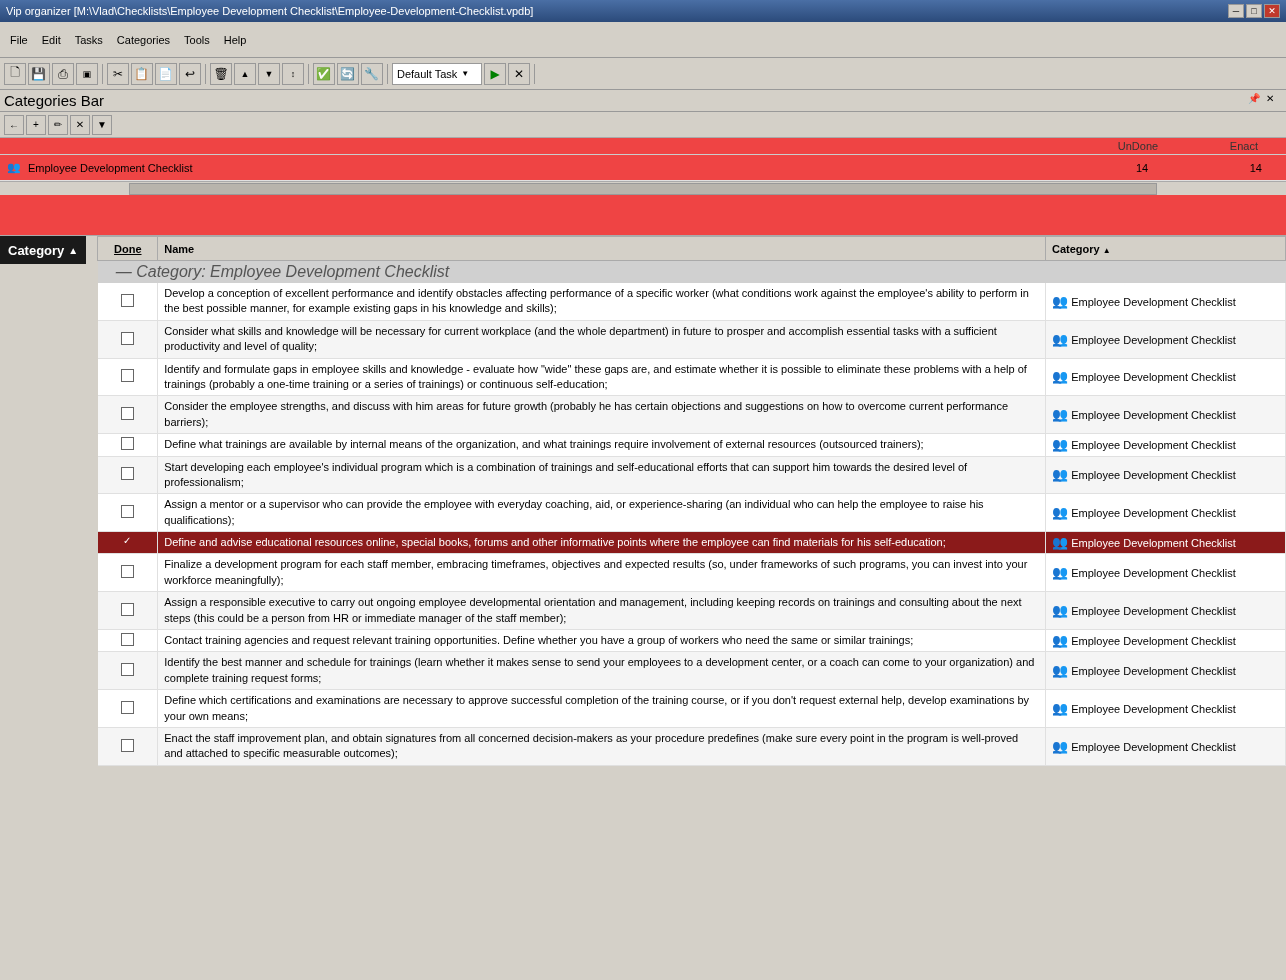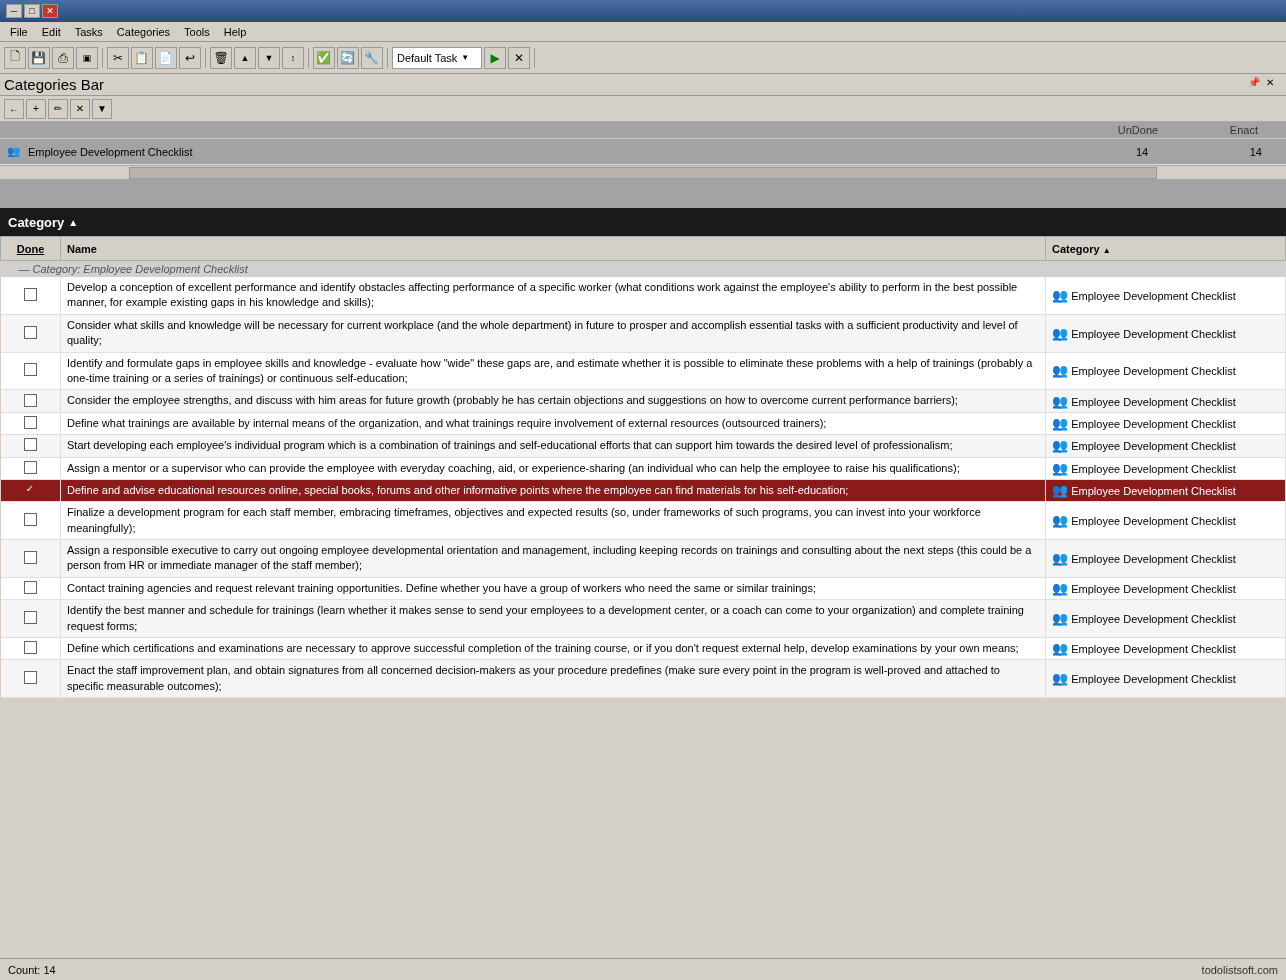--- a/index.html
+++ b/index.html
@@ -5,41 +5,41 @@
     * { margin: 0; padding: 0; box-sizing: border-box; }
     body { font-family: 'Segoe UI', Tahoma, Geneva, Verdana, sans-serif; font-size: 11px; background: #d4d0c8; overflow: hidden; width: 1286px; height: 980px; }
 
     
     .title-bar { background: linear-gradient(to bottom, #4a6fa5, #2b4a7a); color: white; padding: 3px 6px; display: flex; align-items: center; justify-content: space-between; height: 22px; }
     .title-bar-text { font-size: 11px; font-weight: normal; }
     .title-bar-buttons { display: flex; gap: 2px; }
     .title-bar-btn { width: 16px; height: 14px; font-size: 9px; display: flex; align-items: center; justify-content: center; cursor: pointer; border: 1px solid #999; background: #d4d0c8; color: #000; }
 
     
-    .menu-bar { background: #d4d0c8; border-bottom: 1px solid #999; padding: 2px 4px; display: flex; gap: 2px; height: 20px; align-items: center; }
+    .menu-bar { background: #d4d0c8; border-bottom: 1px solid #999; padding: 2px 4px; display: flex; gap: 2px; height: 36px; align-items: center; }
     .menu-item { padding: 1px 6px; font-size: 11px; cursor: pointer; color: #000; }
 
     
     .toolbar { background: #d4d0c8; border-bottom: 1px solid #999; padding: 2px 4px; display: flex; align-items: center; gap: 2px; height: 32px; }
     .tb-btn { width: 22px; height: 22px; background: #d4d0c8; border: 1px solid #999; display: flex; align-items: center; justify-content: center; cursor: pointer; font-size: 12px; }
     .tb-separator { width: 1px; height: 20px; background: #999; margin: 0 2px; }
     .tb-dropdown { height: 22px; border: 1px solid #999; background: white; padding: 0 4px; font-size: 11px; display: flex; align-items: center; gap: 4px; cursor: pointer; min-width: 90px; }
 
     
     .categories-bar { background: #d4d0c8; border-bottom: 1px solid #999; padding: 2px 4px; display: flex; align-items: center; justify-content: space-between; height: 22px; }
     .cat-bar-label { font-size: 15px; }
     .cat-bar-icons { display: flex; gap: 2px; }
     .cat-bar-icon { width: 16px; height: 16px; font-size: 10px; cursor: pointer; }
 
     
     .sub-toolbar { background: #d4d0c8; border-bottom: 1px solid #aaa; padding: 2px 4px; display: flex; align-items: center; gap: 2px; height: 26px; }
     .sub-tb-btn { width: 20px; height: 20px; background: #d4d0c8; border: 1px solid #999; display: flex; align-items: center; justify-content: center; cursor: pointer; font-size: 10px; }
 
     
-    .cat-list-area { background: #a3a3a3; height: 86px; border-bottom: 1px solid #aaa; position: relative; }
+    .cat-list-area { background: #ef4444; height: 98px; border-bottom: 1px solid #aaa; position: relative; }
     .cat-list-header { display: flex; justify-content: flex-end; padding: 2px 8px; font-size: 11px; color: #333; border-bottom: 1px solid #ccc; }
     .cat-list-header-cols { display: flex; gap: 0; }
     .col-undone { width: 120px; text-align: center; }
     .col-total { width: 80px; text-align: right; padding-right: 20px; }
     .cat-row { display: flex; align-items: center; padding: 2px 4px; height: 26px; border-bottom: 1px solid #e0e0e0; }
     .cat-row-icon { width: 20px; height: 20px; margin-right: 4px; display: flex; align-items: center; justify-content: center; }
     .cat-row-name { flex: 1; font-size: 11px; }
     .cat-row-undone { width: 120px; text-align: center; font-size: 11px; }
     .cat-row-total { width: 80px; text-align: right; padding-right: 20px; font-size: 11px; }
     .scrollbar-h { height: 14px; background: #d4d0c8; border-top: 1px solid #aaa; display: flex; align-items: center; }
@@ -57,41 +57,42 @@
     .task-row { border-bottom: 1px solid #e0e0e0; }
     .task-row:nth-child(odd) { background: #f5f5f5; }
     .task-row:nth-child(even) { background: white; }
     .task-row.selected { background: #8b1a1a !important; color: white; }
     .task-row.selected .cat-cell { color: white; }
 
     .task-row td { padding: 3px 6px; vertical-align: top; border-right: 1px solid #e0e0e0; }
     .task-row td.done-cell { text-align: center; vertical-align: middle; }
     .task-row td.name-cell { font-size: 11px; line-height: 1.4; }
     .task-row td.cat-cell { font-size: 11px; vertical-align: middle; }
-    .cat-group-td { background: #d0d0d0; font-size: 11px; color: #555; font-style: italic; padding: 2px 18px; }
+    .cat-group-td { background: #d0d0d0; font-size: 16px; color: #555; font-style: italic; padding: 2px 18px; }
 
     .checkbox { width: 13px; height: 13px; border: 1px solid #666; background: white; display: inline-block; }
     .checkbox.checked { background: #8b1a1a; border-color: #8b1a1a; position: relative; }
     .checkbox.checked::after { content: '✓'; color: white; font-size: 10px; position: absolute; top: -1px; left: 1px; }
 
     
     .status-bar { background: #d4d0c8; border-top: 1px solid #999; padding: 2px 8px; display: flex; justify-content: space-between; align-items: center; height: 22px; position: absolute; bottom: 0; left: 0; right: 0; }
     .status-text { font-size: 11px; }
     .status-url { font-size: 11px; color: #333; }
 
     .app-container { width: 1286px; height: 980px; display: flex; flex-direction: column; position: relative; }
-    .main-scroll { flex: 1; overflow: hidden; display: flex; flex-direction: column; }
+    .main-scroll { flex: 1; overflow: hidden; display: flex; flex-direction: row; gap: 11px; }
     .task-scroll { overflow-y: auto; flex: 1; }
   </style>
 </head>
 <body>
 
 <div class="app-container">
 
   <div class="title-bar">
+    <span class="title-bar-text">Vip organizer [M:\Vlad\Checklists\Employee Development Checklist\Employee-Development-Checklist.vpdb]</span>
     <div class="title-bar-buttons">
       <div class="title-bar-btn">─</div>
       <div class="title-bar-btn">□</div>
       <div class="title-bar-btn" style="background:#c0392b;color:white;">✕</div>
     </div>
   </div>
 
   <div class="menu-bar">
     <span class="menu-item">File</span>
     <span class="menu-item">Edit</span>
@@ -254,17 +255,13 @@
             <tr class="task-row">
               <td class="done-cell"><div class="checkbox"></div></td>
               <td class="name-cell">Enact the staff improvement plan, and obtain signatures from all concerned decision-makers as your procedure predefines (make sure every point in the program is well-proved and attached to specific measurable outcomes);</td>
               <td class="cat-cell"><span style="font-size:13px;">👥</span> Employee Development Checklist</td>
             </tr>
           </tbody>
       </table>
     </div>
   </div>
 
-  <div class="status-bar">
-    <span class="status-text">Count: 14</span>
-    <span class="status-url">todolistsoft.com</span>
-  </div>
 </div>
 
 </body></html>

